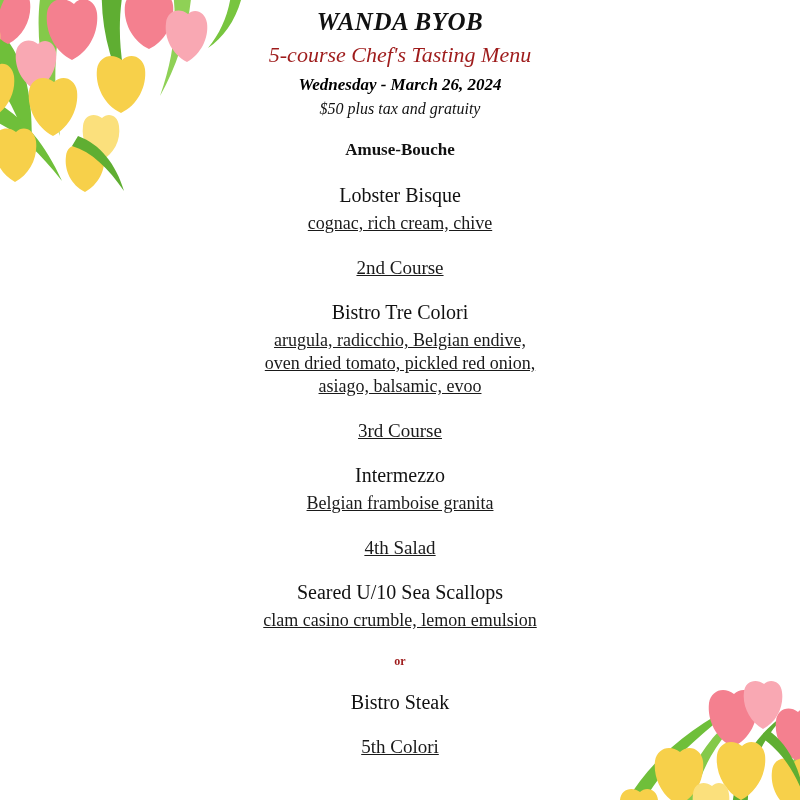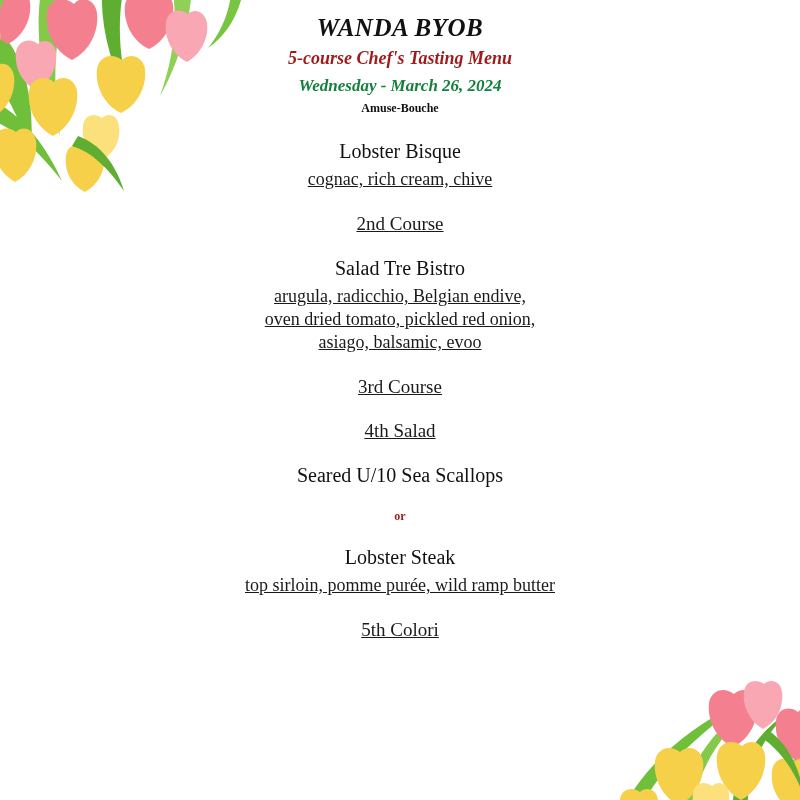--- a/index.html
+++ b/index.html
@@ -33,44 +33,44 @@
     width: 230px;
     height: 190px;
   }
 
   
   .menu {
     position: relative;
     z-index: 2;
     width: 560px;
     margin: 0 auto;
-    padding-top: 14px;
+    padding-top: 8px;
     text-align: center;
   }
 
   .restaurant-name {
     font-style: italic;
     font-weight: bold;
     font-size: 25px;
     letter-spacing: 0.5px;
     color: #111111;
     margin: 0 0 6px 0;
   }
   .menu-subtitle {
     font-style: italic;
-    font-weight: bold;
-    font-size: 18px;
+    font-weight: normal;
+    font-size: 22px;
     color: #9e1b1b;
     margin: 0 0 7px 0;
   }
   .menu-date {
     font-style: italic;
     font-weight: bold;
     font-size: 17px;
-    color: #15803d;
+    color: #000000;
     margin: 0 0 5px 0;
   }
   .menu-price {
     font-style: italic;
     font-size: 16px;
     color: #111111;
     margin: 0 0 22px 0;
   }
 
   .course-label {
@@ -91,21 +91,21 @@
   }
   .dish-desc {
     font-size: 18px;
     line-height: 1.28;
     margin: 0;
     color: #1a1a1a;
     text-decoration: underline;
   }
   .amuse {
     font-weight: bold;
-    font-size: 12px;
+    font-size: 17px;
     margin: 0 0 24px 0;
     color: #111111;
     text-align: center;
   }
   .or-divider {
     font-weight: bold;
     font-size: 12px;
     color: #9e1b1b;
     margin: 22px 0 22px 0;
   }
@@ -176,45 +176,50 @@
     </g>
     <path d="M186 110 C 206 124, 218 148, 222 176 C 212 150, 198 130, 180 118 Z" fill="#5fae32"></path>
   </g>
 </svg>
 
 <div class="menu">
 
   <h1 class="restaurant-name">WANDA BYOB</h1>
   <h2 class="menu-subtitle">5-course Chef's Tasting Menu</h2>
   <div class="menu-date">Wednesday - March 26, 2024</div>
+  <div class="menu-price">$50 plus tax and gratuity</div>
 
   <div class="amuse">Amuse-Bouche</div>
 
   <div class="dish">
     <div class="dish-name">Lobster Bisque</div>
     <div class="dish-desc">cognac, rich cream, chive</div>
   </div>
 
   <div class="course-label">2nd Course</div>
   <div class="dish">
-    <div class="dish-name">Salad Tre Bistro</div>
+    <div class="dish-name">Bistro Tre Colori</div>
     <div class="dish-desc" style="white-space: pre-line;">arugula, radicchio, Belgian endive,
 oven dried tomato, pickled red onion,
 asiago, balsamic, evoo</div>
   </div>
 
   <div class="course-label">3rd Course</div>
+  <div class="dish">
+    <div class="dish-name">Intermezzo</div>
+    <div class="dish-desc">Belgian framboise granita</div>
+  </div>
 
   <div class="course-label">4th Salad</div>
   <div class="dish">
     <div class="dish-name">Seared U/10 Sea Scallops</div>
+    <div class="dish-desc">clam casino crumble, lemon emulsion</div>
   </div>
 
   <div class="or-divider">or</div>
 
   <div class="dish">
-    <div class="dish-name">Lobster Steak</div>
-    <div class="dish-desc">top sirloin, pomme purée, wild ramp butter</div>
+    <div class="dish-name">Bistro Steak</div>
   </div>
 
   <div class="course-label">5th Colori</div>
 
 </div>
 
 </body></html>

